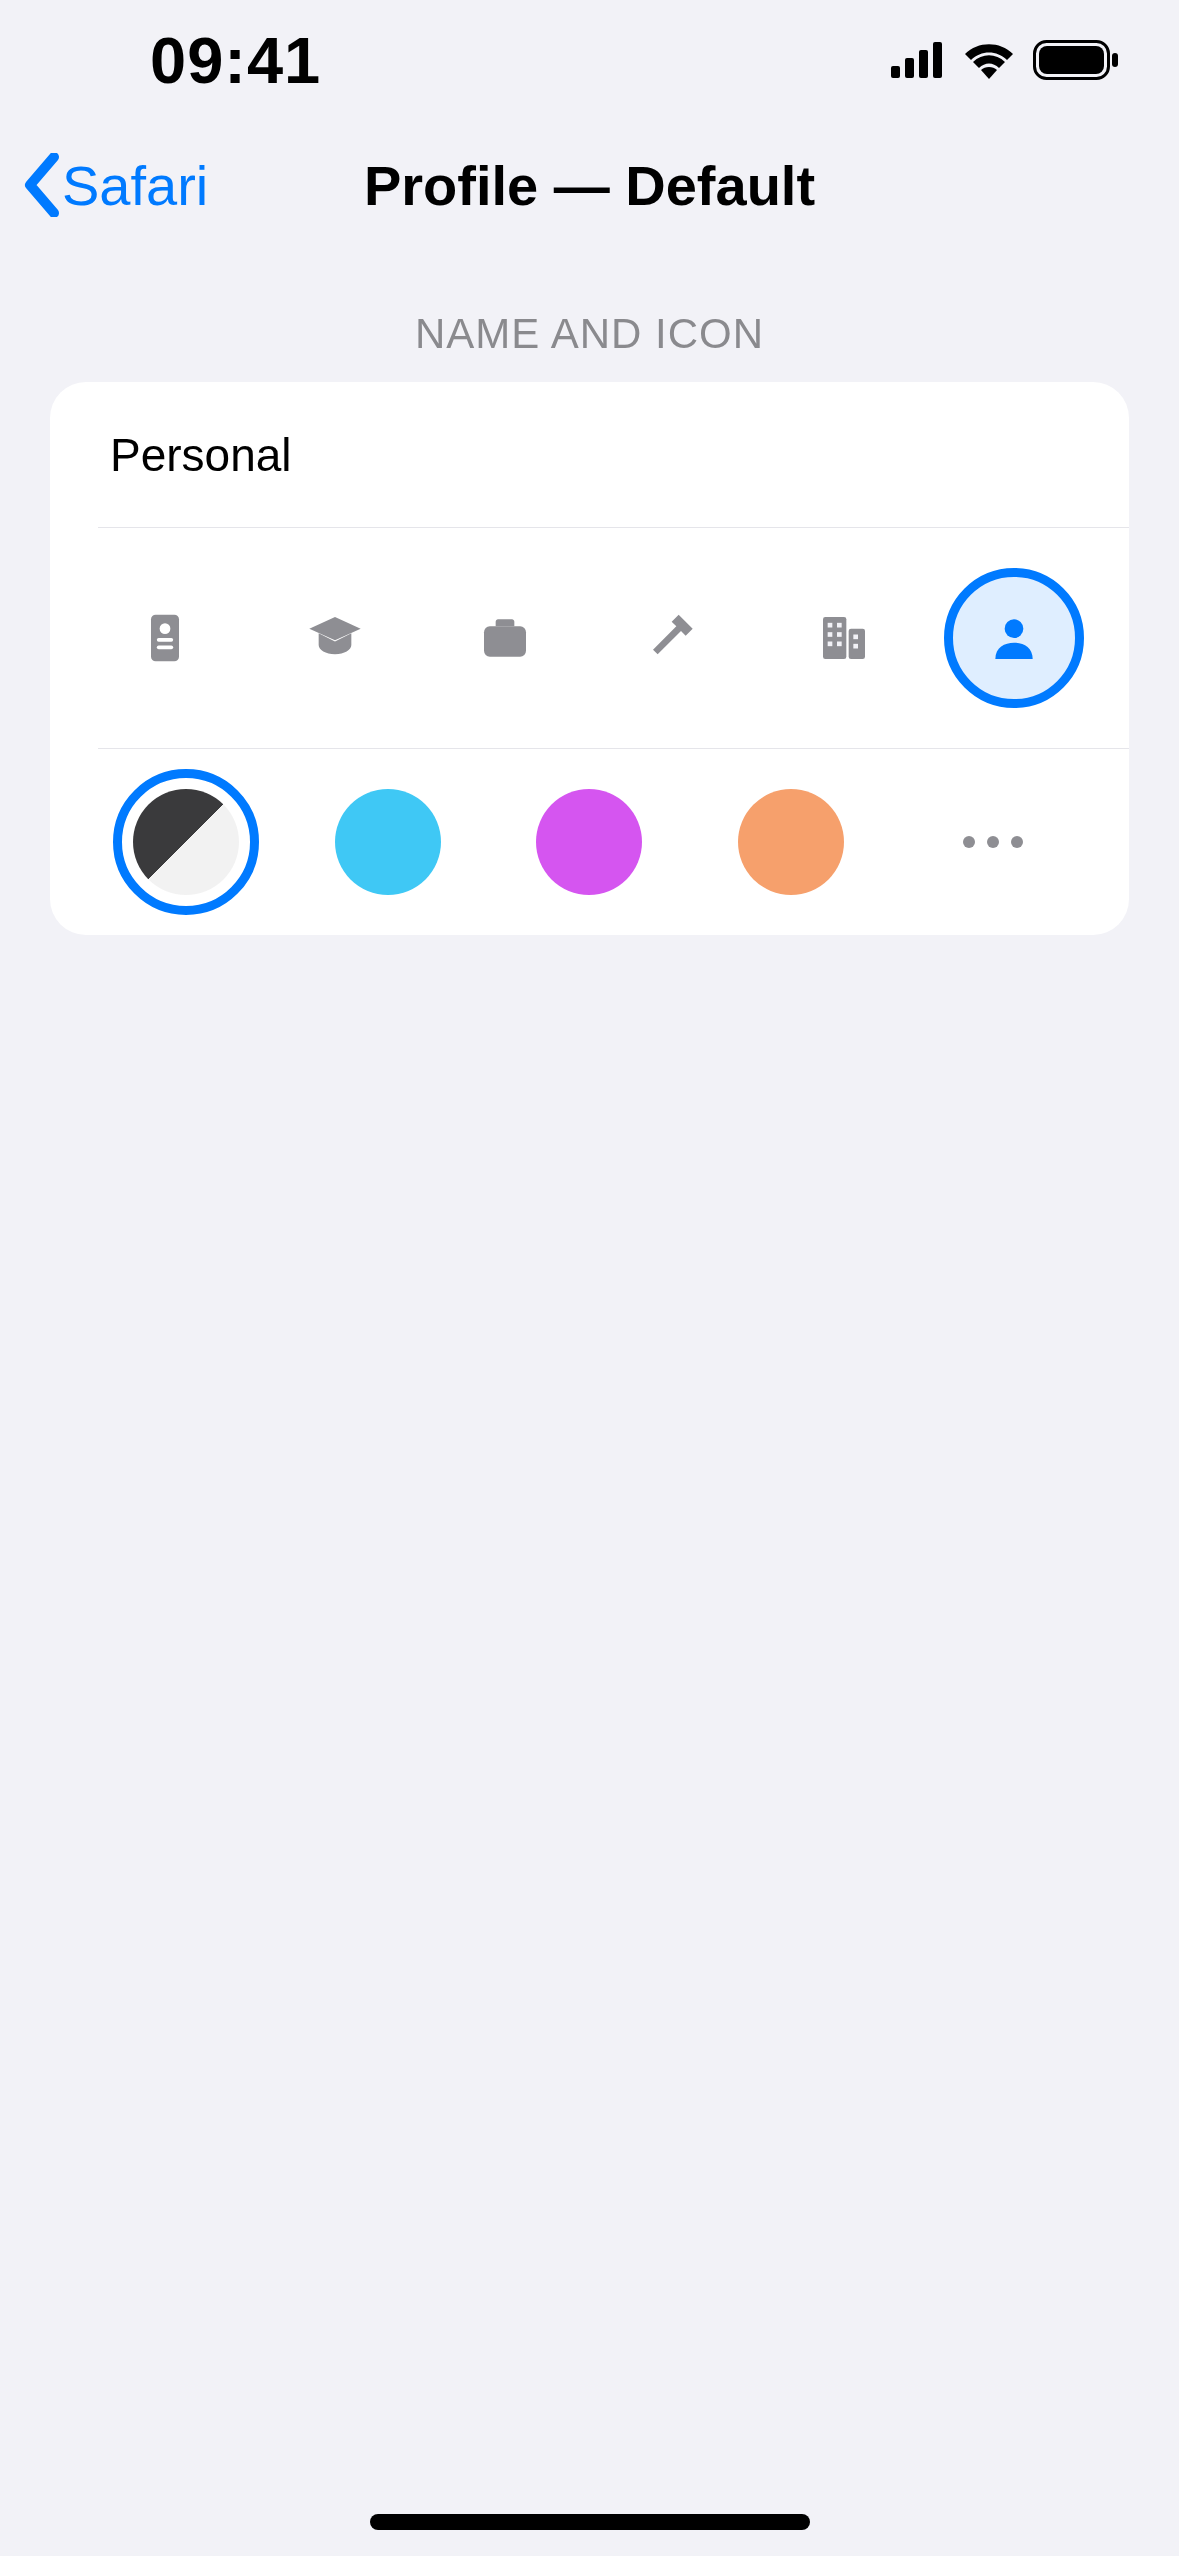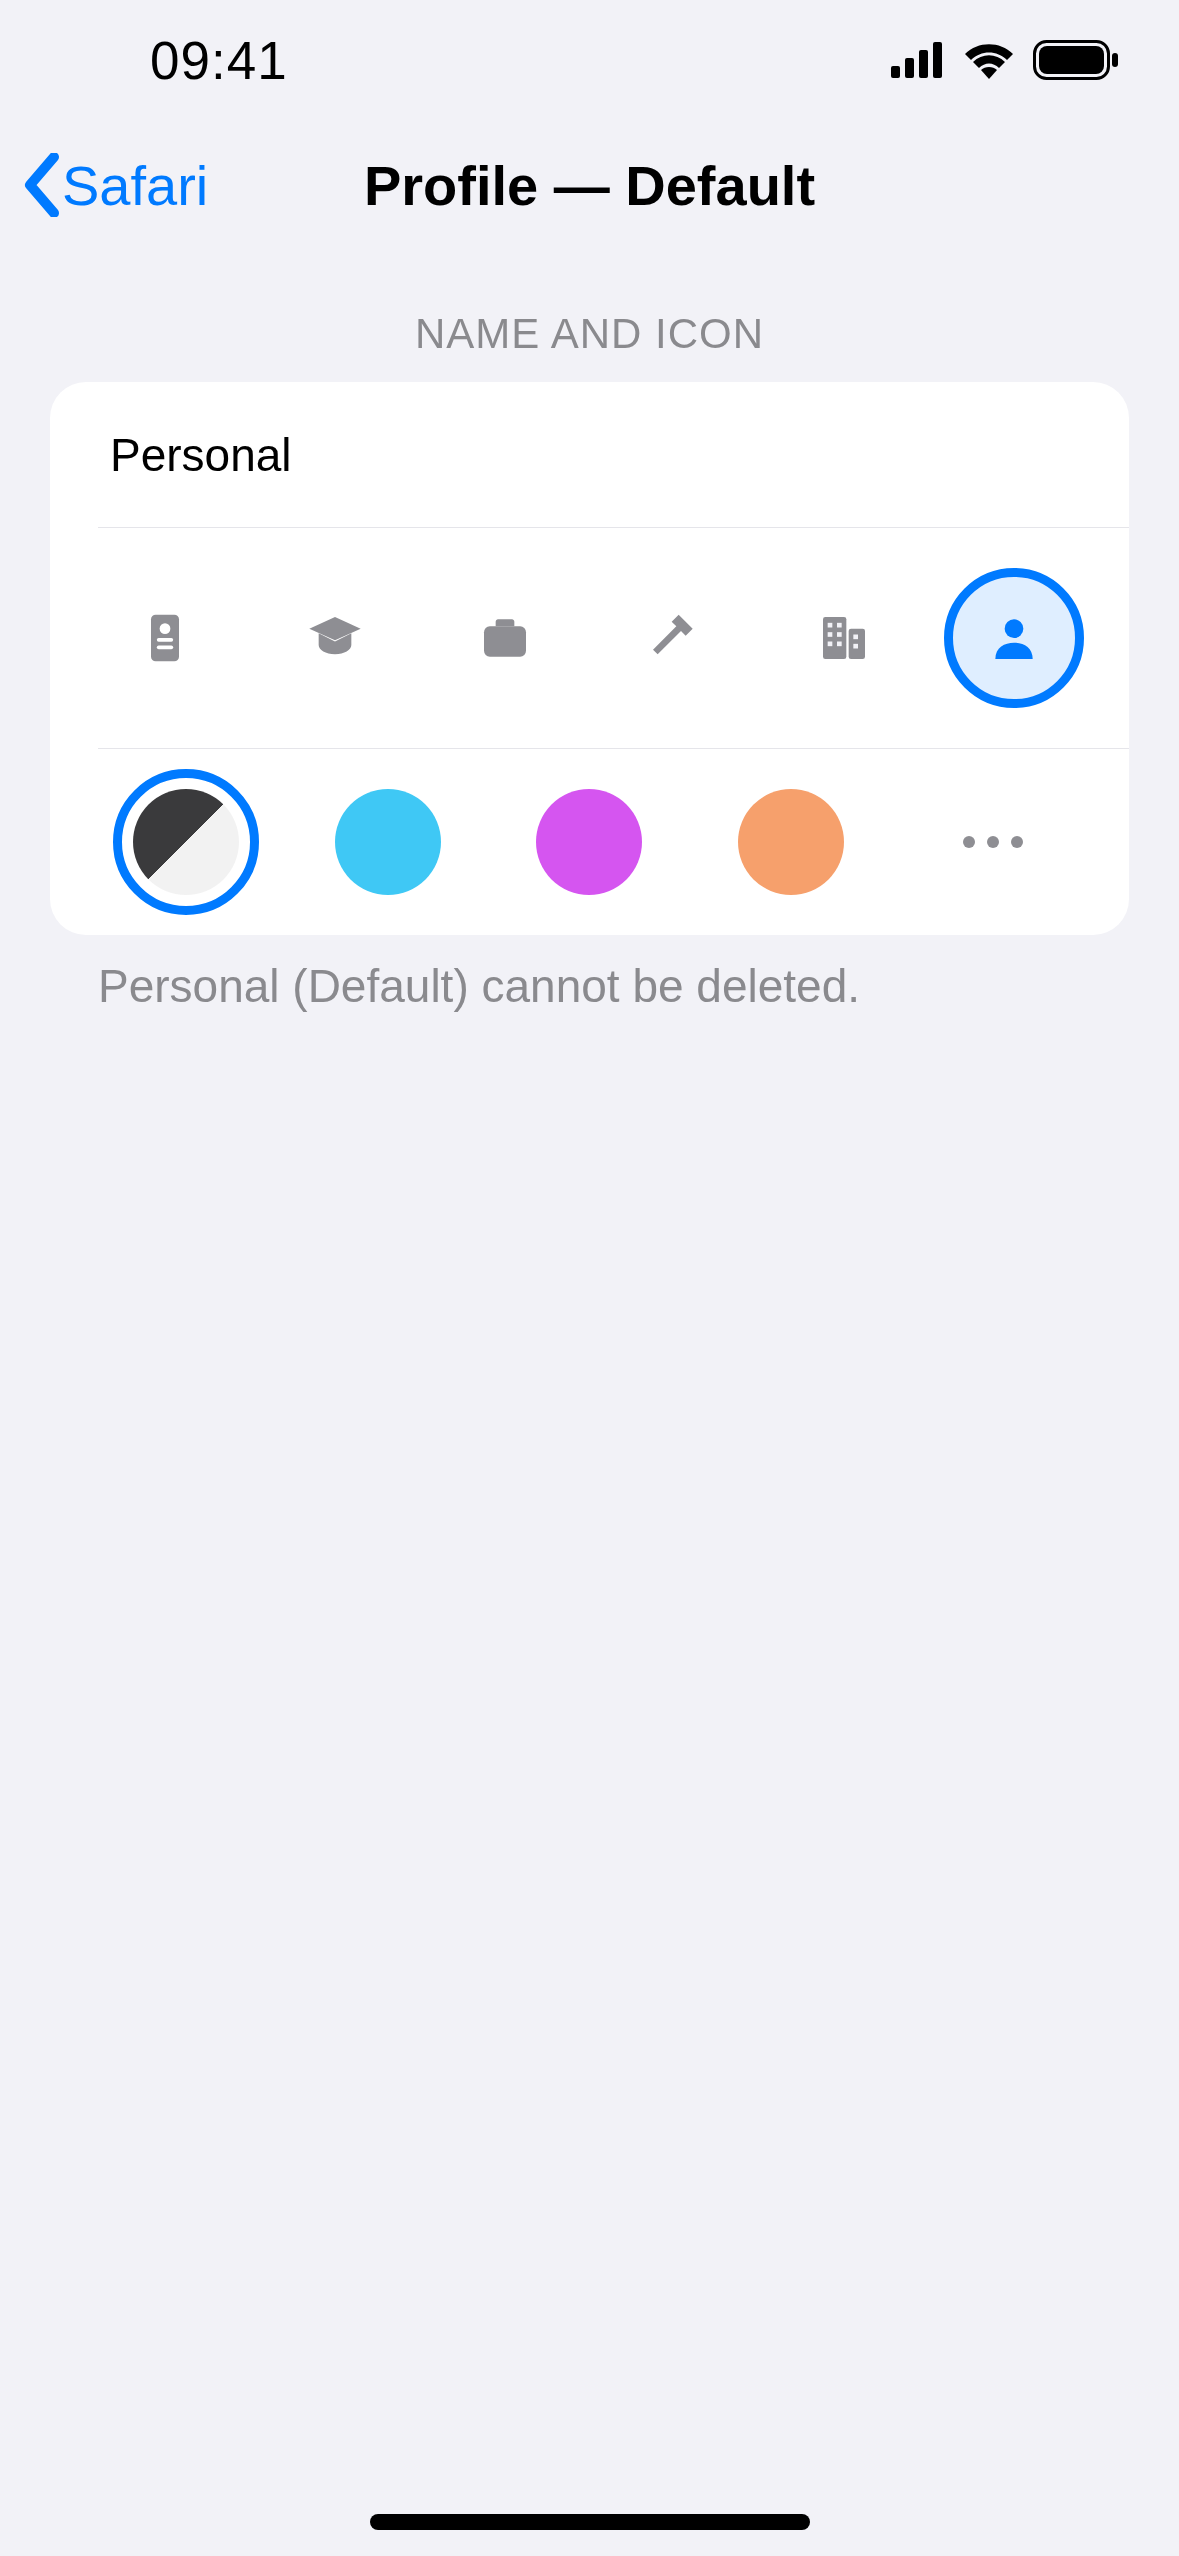--- a/index.html
+++ b/index.html
@@ -13,22 +13,22 @@
 
   
   .status-bar {
     height: 120px;
     display: flex;
     align-items: center;
     justify-content: space-between;
     padding: 0 60px 0 150px;
   }
   .status-time {
-    font-size: 53px;
-    font-weight: 400;
+    font-size: 65px;
+    font-weight: 700;
     letter-spacing: 1px;
     text-align: center;
   }
   .status-right {
     display: flex;
     align-items: center;
     gap: 18px;
   }
   .status-right svg { display: block; }
 
@@ -287,16 +287,15 @@
       <div class="color-opt" style="background:#f6a06c"></div>
       <div class="color-more">
         <span></span>
         <span></span>
         <span></span>
       </div>
     </div>
 
   </div>
 
-  <div class="section-footer">Personal (Default) cannot be deleted.</div>
 </div>
 
 <div class="home-indicator"></div>
 
 </body></html>

